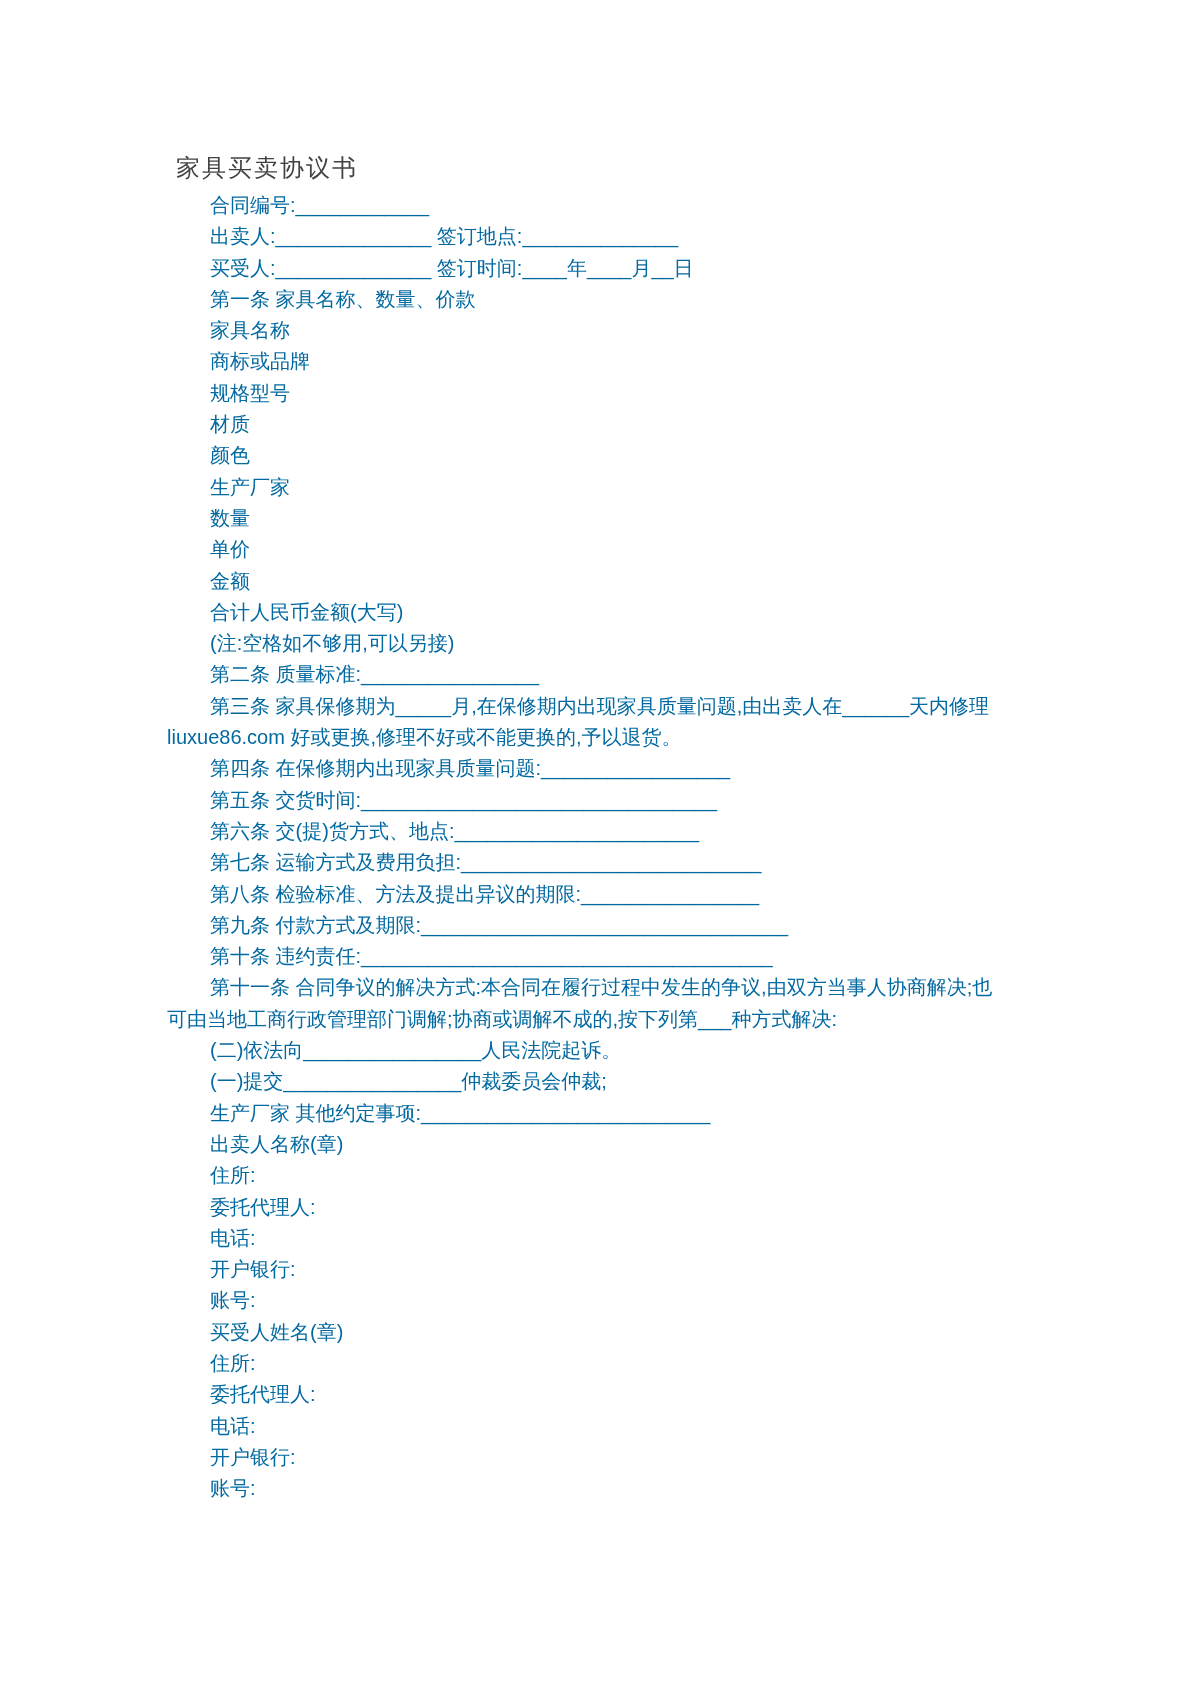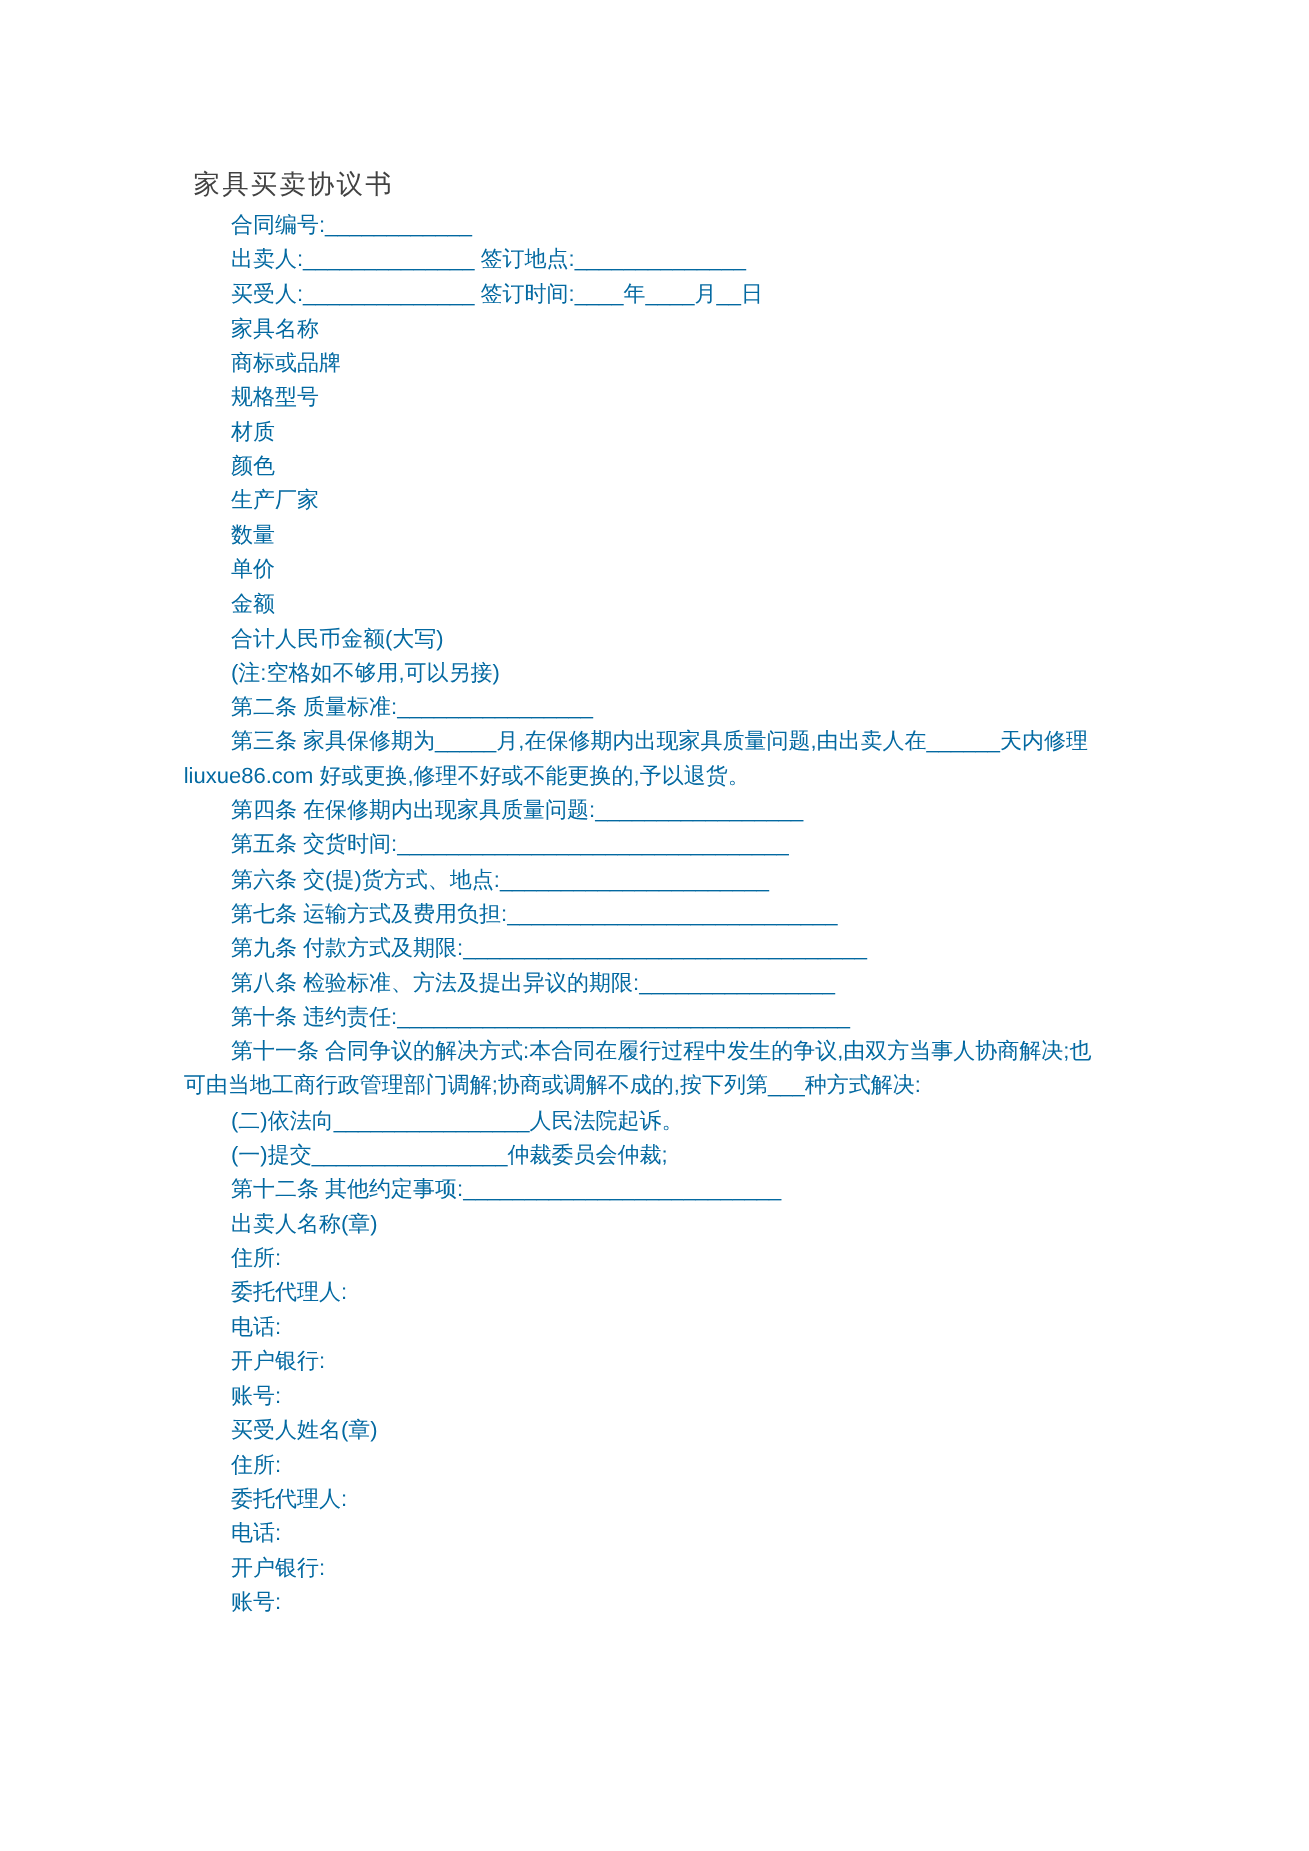--- a/index.html
+++ b/index.html
@@ -46,46 +46,47 @@
 </style>
 </head>
 <body>
 
 <div class="page">
   <h1 class="doc-title">家具买卖协议书</h1>
   <div class="lines" id="lines">
       <div class="line indent">合同编号:____________</div>
       <div class="line indent">出卖人:______________ 签订地点:______________</div>
       <div class="line indent">买受人:______________ 签订时间:____年____月__日</div>
+      <div class="line indent">第一条 家具名称、数量、价款</div>
       <div class="line indent">家具名称</div>
       <div class="line indent">商标或品牌</div>
       <div class="line indent">规格型号</div>
       <div class="line indent">材质</div>
       <div class="line indent">颜色</div>
       <div class="line indent">生产厂家</div>
       <div class="line indent">数量</div>
       <div class="line indent">单价</div>
       <div class="line indent">金额</div>
       <div class="line indent">合计人民币金额(大写)</div>
       <div class="line indent">(注:空格如不够用,可以另接)</div>
       <div class="line indent">第二条 质量标准:________________</div>
       <div class="line indent">第三条 家具保修期为_____月,在保修期内出现家具质量问题,由出卖人在______天内修理</div>
       <div class="line">liuxue86.com 好或更换,修理不好或不能更换的,予以退货。</div>
       <div class="line indent">第四条 在保修期内出现家具质量问题:_________________</div>
       <div class="line indent">第五条 交货时间:________________________________</div>
       <div class="line indent">第六条 交(提)货方式、地点:______________________</div>
       <div class="line indent">第七条 运输方式及费用负担:___________________________</div>
+      <div class="line indent">第八条 检验标准、方法及提出异议的期限:________________</div>
       <div class="line indent">第九条 付款方式及期限:_________________________________</div>
-      <div class="line indent">第八条 检验标准、方法及提出异议的期限:________________</div>
       <div class="line indent">第十条 违约责任:_____________________________________</div>
       <div class="line indent">第十一条 合同争议的解决方式:本合同在履行过程中发生的争议,由双方当事人协商解决;也</div>
       <div class="line">可由当地工商行政管理部门调解;协商或调解不成的,按下列第___种方式解决:</div>
       <div class="line indent">(二)依法向________________人民法院起诉。</div>
       <div class="line indent">(一)提交________________仲裁委员会仲裁;</div>
-      <div class="line indent">第十二条 其他约定事项:__________________________</div>
+      <div class="line indent">生产厂家 其他约定事项:__________________________</div>
       <div class="line indent">出卖人名称(章)</div>
       <div class="line indent">住所:</div>
       <div class="line indent">委托代理人:</div>
       <div class="line indent">电话:</div>
       <div class="line indent">开户银行:</div>
       <div class="line indent">账号:</div>
       <div class="line indent">买受人姓名(章)</div>
       <div class="line indent">住所:</div>
       <div class="line indent">委托代理人:</div>
       <div class="line indent">电话:</div>

